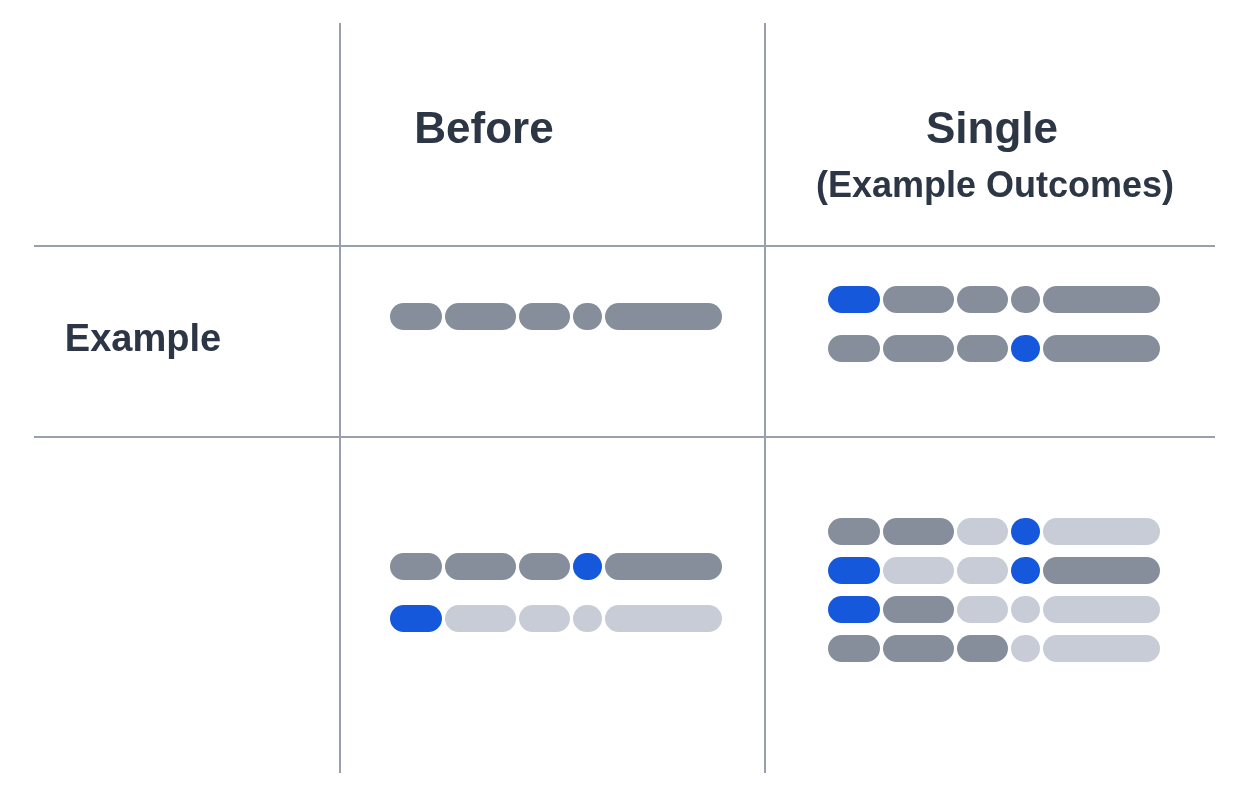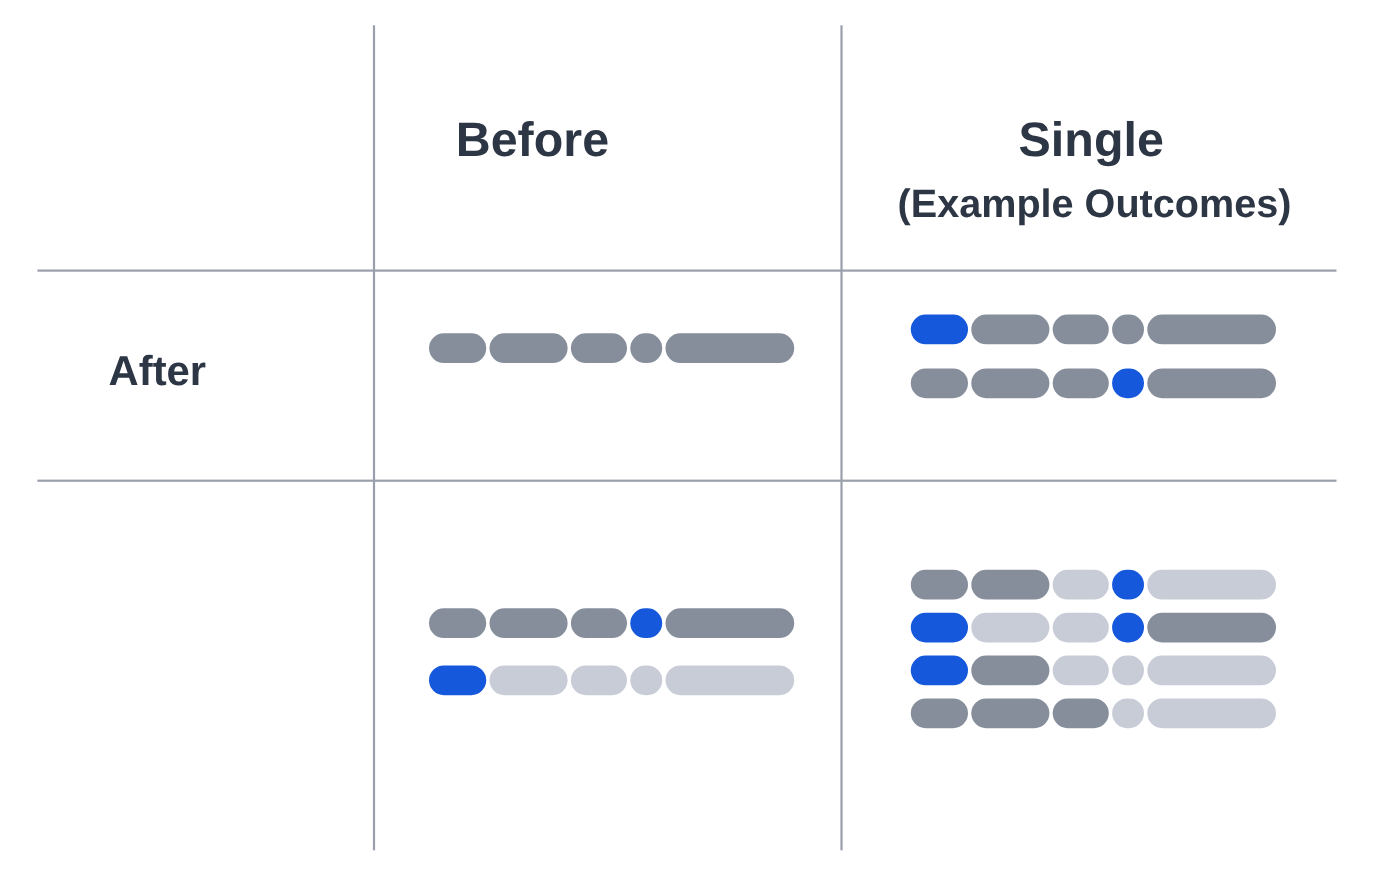--- a/index.html
+++ b/index.html
@@ -66,21 +66,21 @@
   <div class="grid-line vline" style="left:339px;"></div>
   <div class="grid-line vline" style="left:764px;"></div>
   <div class="grid-line hline" style="top:245px;"></div>
   <div class="grid-line hline" style="top:436px;"></div>
 
   <div class="header" style="left:484px; top:128px;">Before</div>
   <div class="header" style="left:992px; top:128px;">Single</div>
   <div class="subheader" style="left:995px; top:185px;">(Example Outcomes)</div>
 
   <div class="row-label" style="left:143px; top:338px;">
-    <span>After</span><br>
+    <span>Example</span><br>
   </div>
 
   <div class="seq-group" style="left:390px; top:303px; gap:22px;">
       <div class="bar-row">
         <div class="seg" style="width: 52px; background: rgb(135, 142, 155);"></div>
         <div class="seg" style="width: 71px; background: rgb(135, 142, 155);"></div>
         <div class="seg" style="width: 51px; background: rgb(135, 142, 155);"></div>
         <div class="seg" style="width: 29px; background: rgb(135, 142, 155);"></div>
         <div class="seg" style="width: 117px; background: rgb(135, 142, 155);"></div>
       </div>

